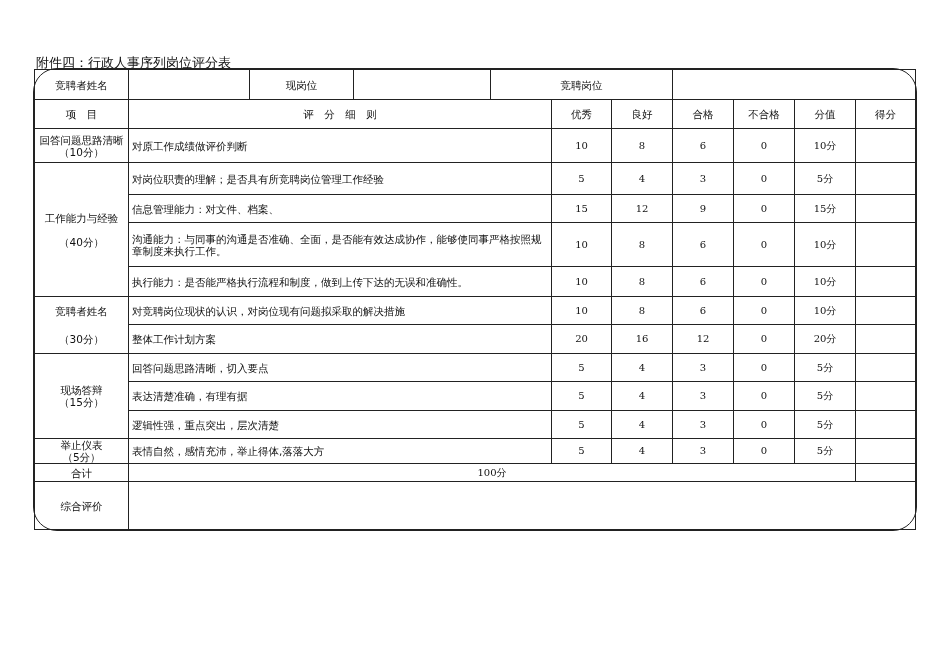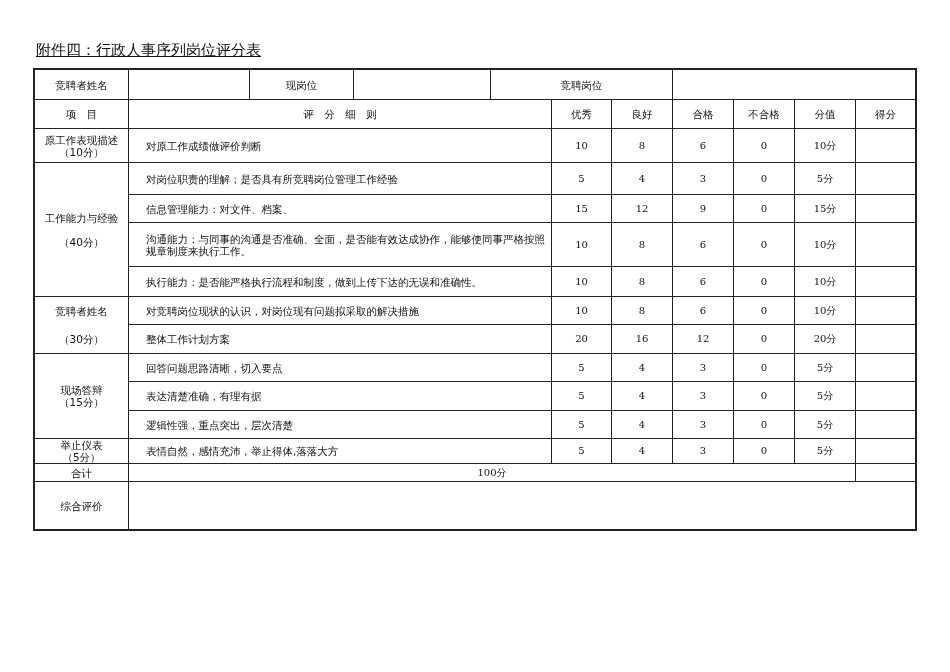--- a/index.html
+++ b/index.html
@@ -1,22 +1,22 @@
 <!DOCTYPE html>
 <html><head>
 <meta charset="utf-8">
 <style>
   html, body { margin: 0; padding: 0; background: #ffffff; }
   body { width: 950px; height: 672px; position: relative; overflow: hidden;
          font-family: "DejaVu Serif", "Liberation Serif", serif; color: #111; }
-  .title { position: absolute; left: 36px; top: 41px; font-size: 15px; font-family: "DejaVu Sans", sans-serif; text-decoration: underline; }
-  table.form { position: absolute; left: 34px; top: 69px; border-collapse: collapse; table-layout: fixed; }
+  .title { position: absolute; left: 36px; top: 54px; font-size: 13px; font-family: "DejaVu Sans", sans-serif; }
+  table.form { position: absolute; left: 34px; top: 69px; border-collapse: collapse; table-layout: fixed; border-radius: 23px; }
   table.form td { border: 1px solid #222; font-size: 10.5px; padding: 0; text-align: center; vertical-align: middle; line-height: 12px; font-family: "DejaVu Sans", sans-serif; }
   table.form td.num { font-family: "DejaVu Serif", serif; font-size: 10px; }
-  table.form td.left { text-align: left; padding-left: 17px; }
+  table.form td.left { text-align: left; padding-left: 3px; }
   .outer { outline: 1.5px solid #222; }
 </style>
 </head>
 <body>
 
 <div class="title">附件四：行政人事序列岗位评分表</div>
 
 <table class="form outer">
   <colgroup>
     <col style="width:94px">
@@ -47,21 +47,21 @@
     <td>良好</td>
     <td>合格</td>
     <td>不合格</td>
     <td>分值</td>
     <td>得分</td>
   </tr>
   </tbody>
     <tbody id="body-rows">
       <tr style="height: 34px;">
         <td rowspan="1">
-          <div>原工作表现描述</div>
+          <div>回答问题思路清晰</div>
           <div style="margin-top:0px">（10分）</div>
         </td>
         <td colspan="4" class="left">对原工作成绩做评价判断</td>
         <td class="num">10</td>
         <td class="num">8</td>
         <td class="num">6</td>
         <td class="num">0</td>
         <td class="num">10分</td>
         <td></td>
       </tr>

